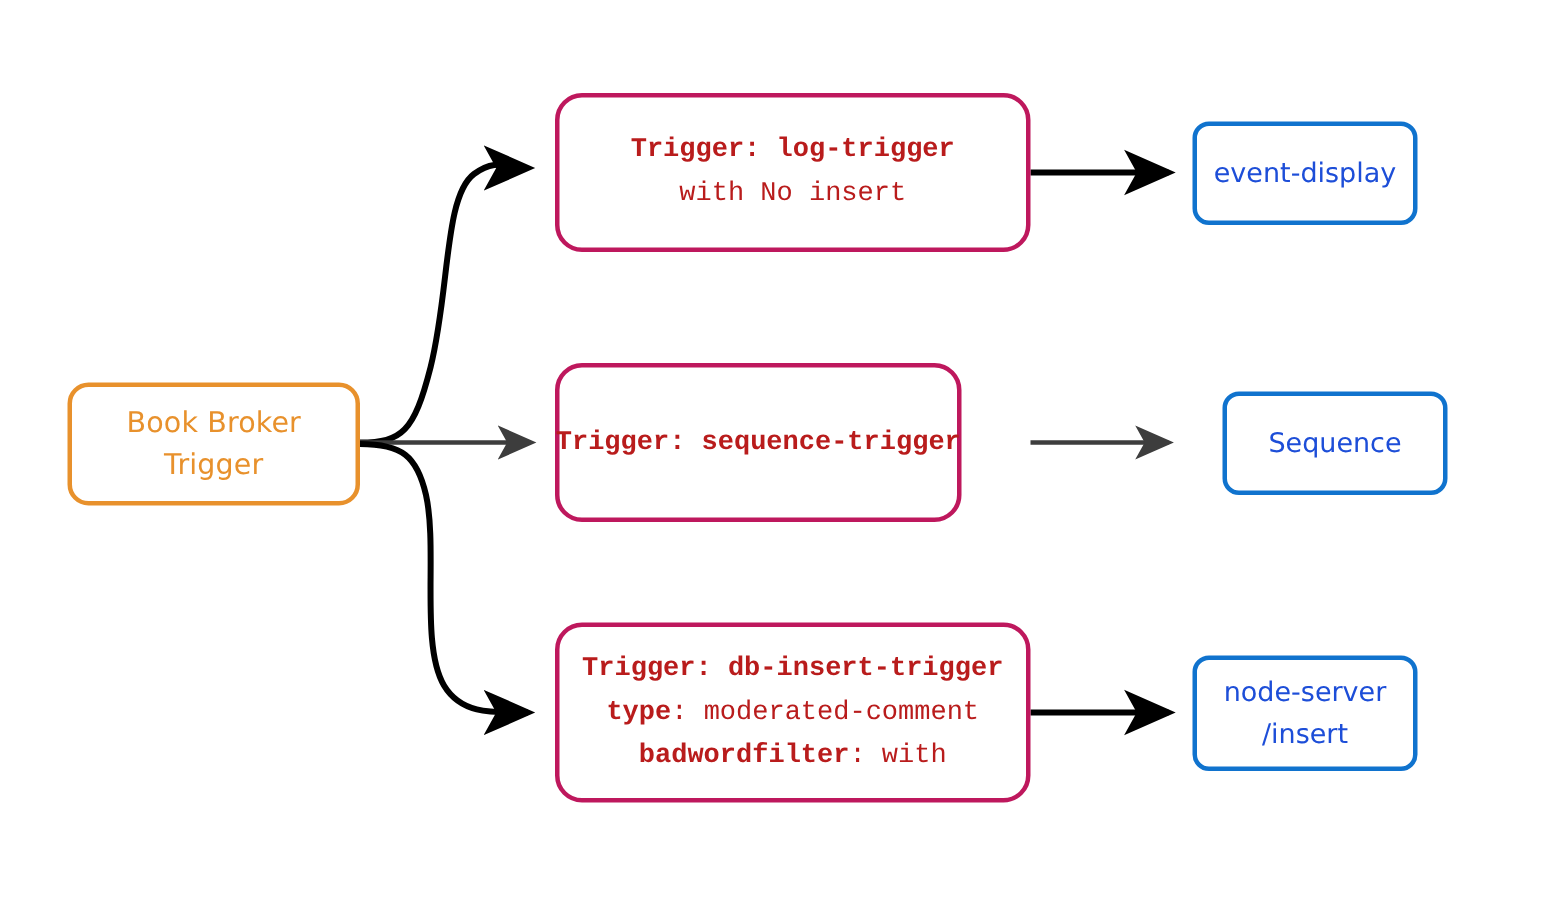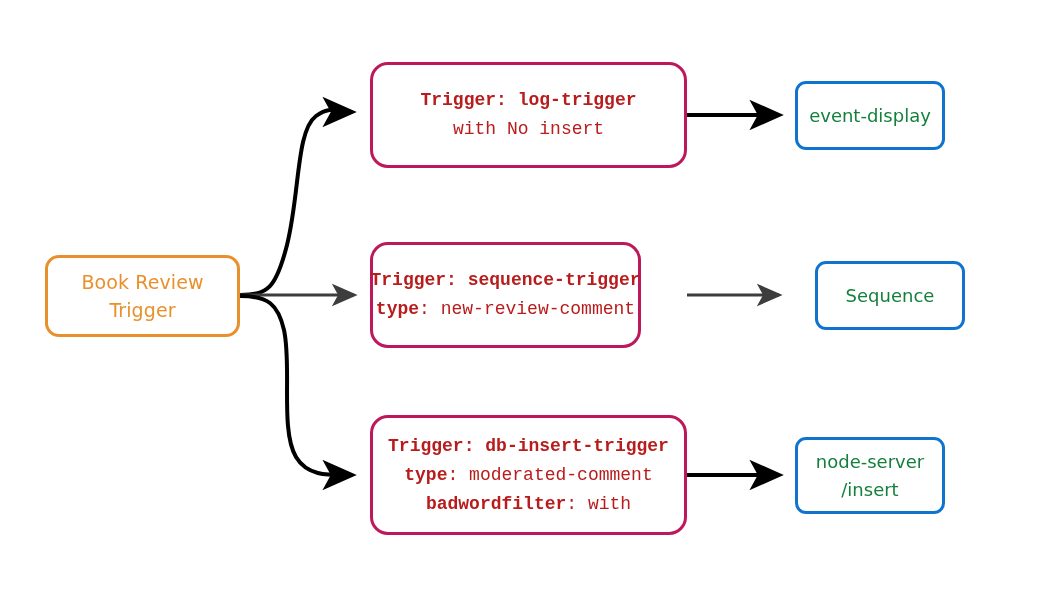--- a/index.html
+++ b/index.html
@@ -51,21 +51,21 @@
     border: 3px solid #be185d;
     border-radius: 18px;
     color: #b91c1c;
     font-size: 18px;
     line-height: 29px;
     font-family: Liberation Mono, monospace;
   }
   .node-service {
     border: 3px solid #1073CE;
     border-radius: 11px;
-    color: #15803d;
+    color: #1d4ed8;
     font-size: 18px;
     line-height: 28px;
   }
   .b { font-weight: bold; }
   .line { white-space: nowrap; display: block; }
 </style>
 </head>
 <body>
 
 <div id="canvas">
@@ -87,32 +87,31 @@
     <path d="M 240,296 C 268,296 278,304 284,330 C 292,366 280,430 296,457 C 308,477 330,475 352,475" fill="none" stroke="#000000" stroke-width="4" marker-end="url(#arrow-black)"></path>
 
     <path d="M 687,115 L 779,115" fill="none" stroke="#000000" stroke-width="4" marker-end="url(#arrow-black)"></path>
 
     <path d="M 687,295 L 779,295" fill="none" stroke="#3D3D3D" stroke-width="3" marker-end="url(#arrow-gray)"></path>
 
     <path d="M 687,475 L 779,475" fill="none" stroke="#000000" stroke-width="4" marker-end="url(#arrow-black)"></path>
   </svg>
 
   <div class="node node-broker" style="left:45px; top:255px; width:195px; height:82px;">
-    <span class="line">Book Review</span>
+    <span class="line">Book Broker</span>
     <span class="line">Trigger</span>
   </div>
 
   <div class="node node-trigger" style="left:370px; top:62px; width:317px; height:106px;">
     <span class="line b">Trigger: log-trigger</span>
     <span class="line"><span class="b"></span><span>with No insert</span></span>
   </div>
 
   <div class="node node-trigger" style="left:370px; top:242px; width:271px; height:106px;">
     <span class="line b">Trigger: sequence-trigger</span>
-    <span class="line"><span class="b">type</span><span>: new-review-comment</span></span>
   </div>
 
   <div class="node node-trigger" style="left:370px; top:415px; width:317px; height:120px;">
     <span class="line b">Trigger: db-insert-trigger</span>
     <span class="line"><span class="b">type</span><span>: moderated-comment</span></span>
     <span class="line"><span class="b">badwordfilter</span><span>: with</span></span>
   </div>
 
   <div class="node node-service" style="left:795px; top:81px; width:150px; height:69px;">
     <span class="line">event-display</span>

